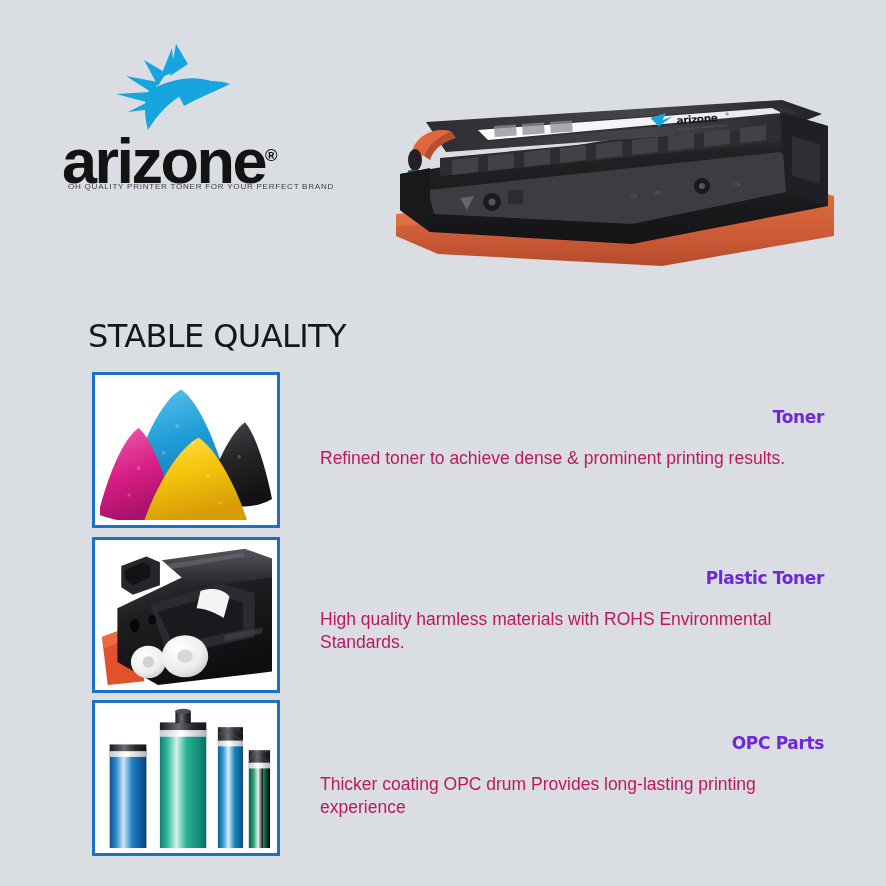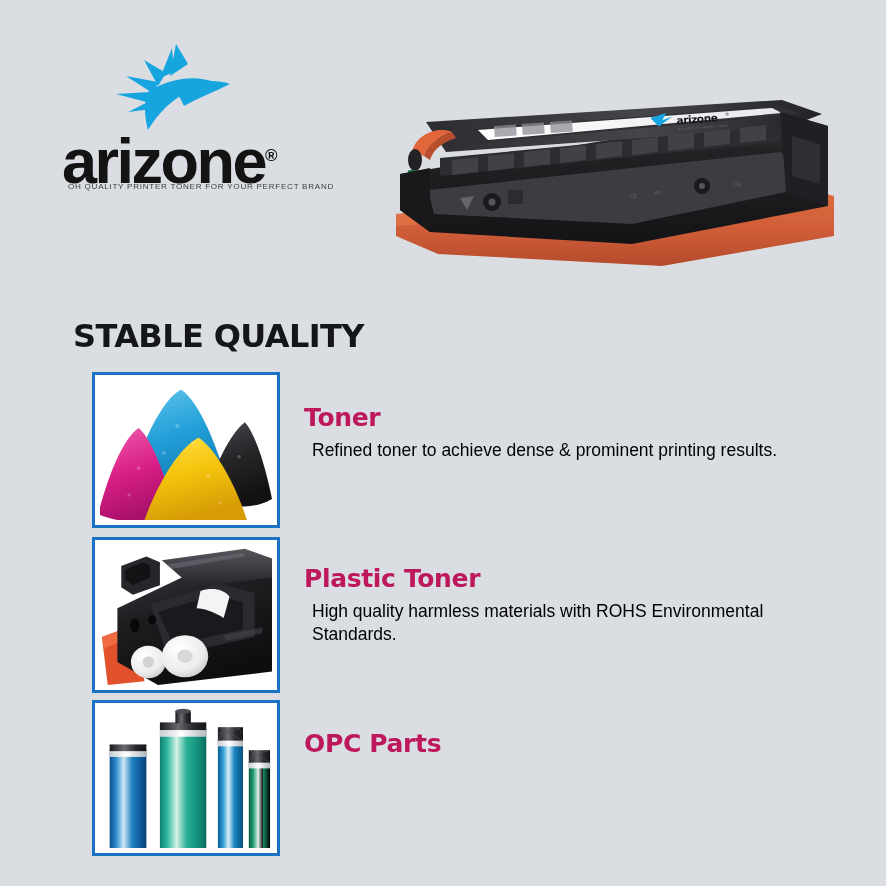--- a/index.html
+++ b/index.html
@@ -75,24 +75,24 @@
     left: 382px;
     top: 86px;
     width: 458px;
     height: 192px;
   }
   .hero-svg { display: block; width: 458px; height: 192px; }
 
   
   .section-title {
     position: absolute;
-    left: 73px;
+    left: 88px;
     top: 296px;
     font-family: "DejaVu Sans", sans-serif;
-    font-weight: bold;
+    font-weight: normal;
     font-size: 32px;
     letter-spacing: -0.6px;
     color: #15161a;
     white-space: nowrap;
   }
 
   
   .feature {
     position: absolute;
     left: 92px;
@@ -128,33 +128,34 @@
     left: 212px;
     width: 520px;
   }
   .feature-1 .feature-text { top: 32px; }
   .feature-2 .feature-text { top: 28px; }
   .feature-3 .feature-text { top: 30px; }
 
   .feature-title {
     font-family: "DejaVu Sans", sans-serif;
     font-weight: bold;
-    font-size: 25px;
+    font-size: 17px;
     letter-spacing: -0.35px;
-    color: #be185d;
+    color: #6d28d9;
     margin: 0 0 3px 0;
     line-height: 27px;
     white-space: nowrap;
+    text-align: right;
   }
   .feature-desc {
     font-family: "Liberation Sans", sans-serif;
     font-size: 17.5px;
-    color: #000000;
+    color: #be185d;
     line-height: 23px;
-    margin: 8px;
+    margin: 16px;
     max-width: 470px;
   }
 </style>
 </head>
 <body>
 
 <div class="page">
 
   <div class="logo-block">
     <div class="logo-bird">
@@ -450,16 +451,17 @@
           <rect x="154" y="56" width="22" height="7" fill="url(#ringG)"></rect>
           <rect x="154" y="44" width="22" height="13" fill="url(#capG)"></rect>
           <g stroke="#55555d" stroke-width="0.7" opacity="0.85">
             <path d="M154 44 L176 57 M154 50 L176 44 M160 44 L154 57"></path>
           </g>
         </svg>
       </div>
     </div>
     <div class="feature-text">
       <p class="feature-title">OPC Parts</p>
+      <p class="feature-desc">Thicker coating OPC drum Provides long-lasting printing experience</p>
     </div>
   </div>
 
 </div>
 
 </body></html>

